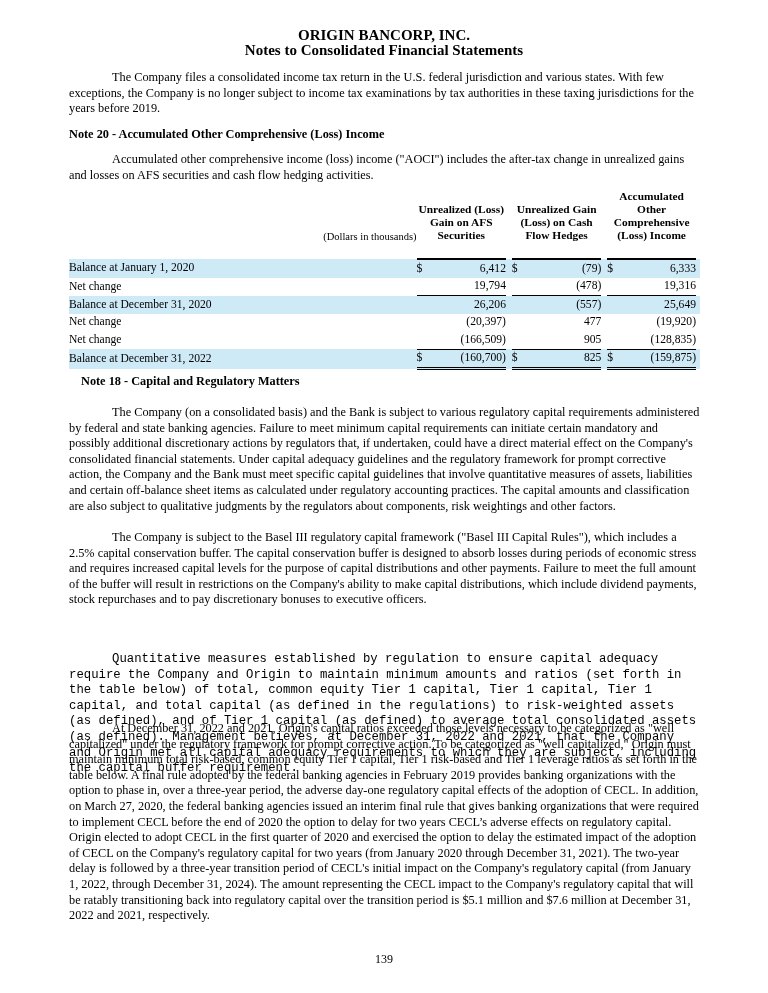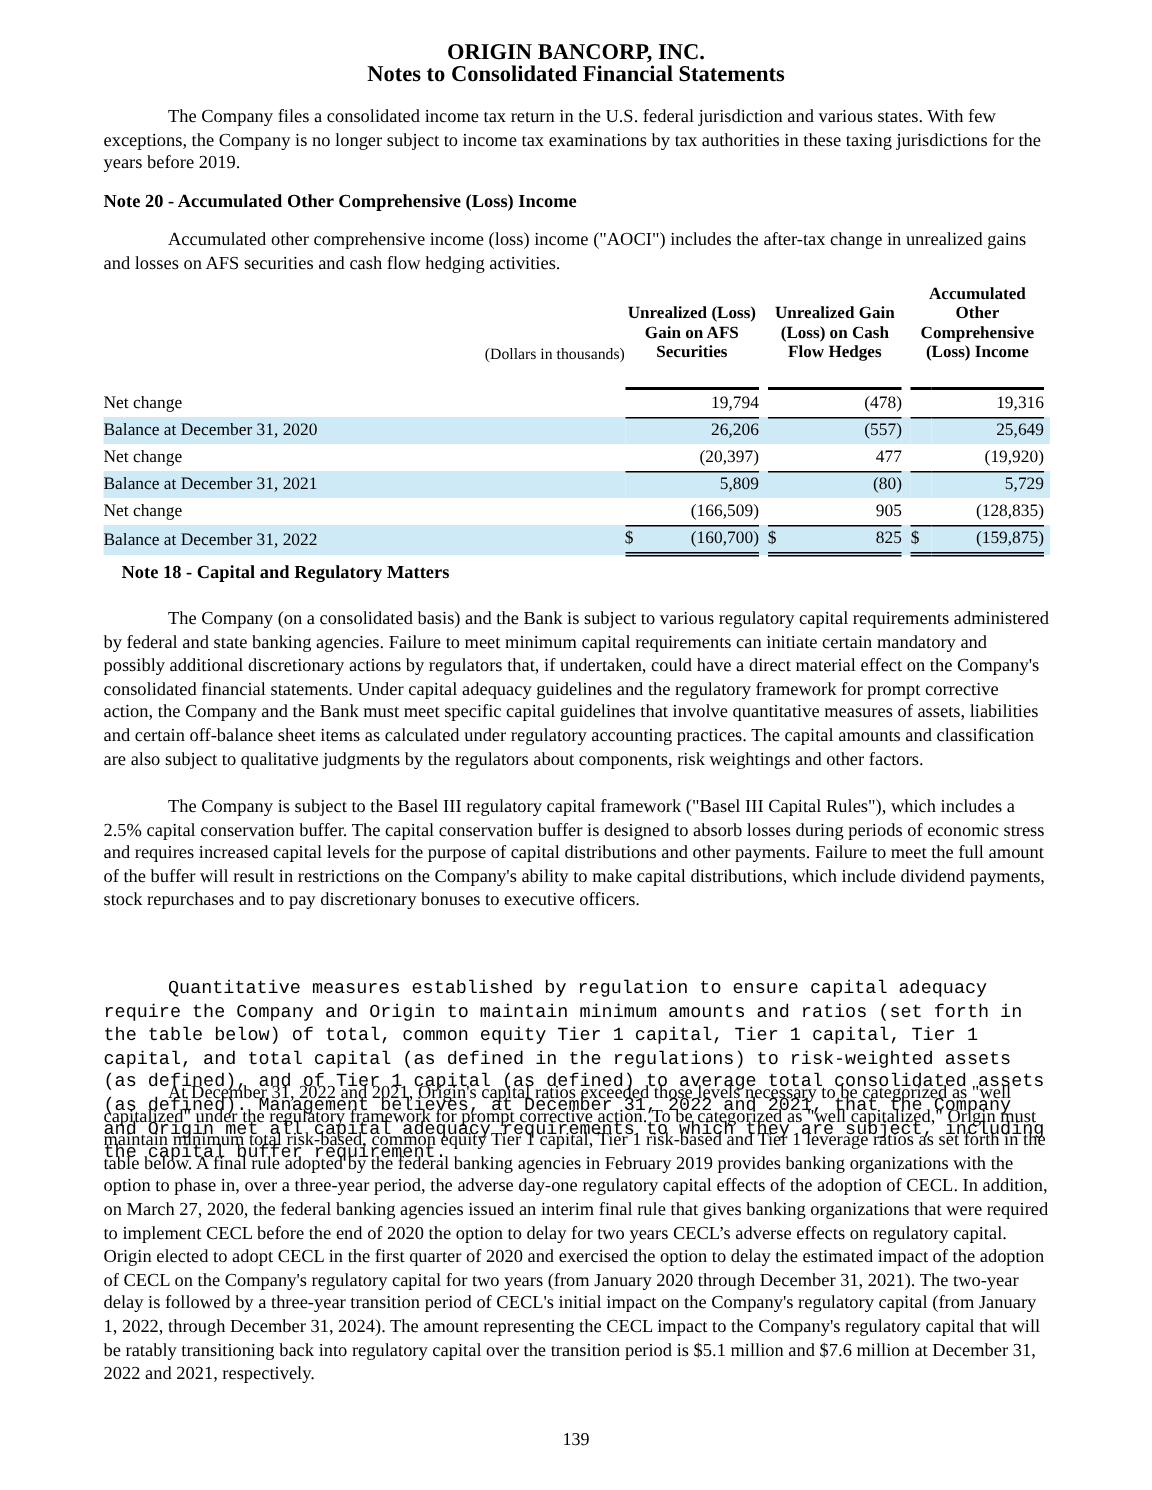--- a/index.html
+++ b/index.html
@@ -68,20 +68,32 @@
     <tbody>
         <tr>
       <th class="units">(Dollars in thousands)</th>
       <th colspan="2" class="hb" style="height:52px">Unrealized (Loss) Gain on AFS Securities</th>
       <th></th>
       <th colspan="2" class="hb">Unrealized Gain (Loss) on Cash Flow Hedges</th>
       <th></th>
       <th colspan="2" class="hb">Accumulated Other Comprehensive (Loss) Income</th>
       <th></th>
     </tr>
+    <tr class="shade">
+      <td class="lbl">Balance at January 1, 2020</td>
+      <td class="cur">$</td>
+      <td class="num">6,412</td>
+      <td></td>
+      <td class="cur">$</td>
+      <td class="num">(79)</td>
+      <td></td>
+      <td class="cur">$</td>
+      <td class="num">6,333</td>
+      <td></td>
+    </tr>
     <tr>
       <td class="lbl">Net change</td>
       <td></td>
       <td class="num">19,794</td>
       <td></td>
           <td></td>
       <td class="num">(478)</td>
       <td></td>
           <td></td>
       <td class="num">19,316</td>
@@ -102,32 +114,20 @@
     <tr>
       <td class="lbl">Net change</td>
       <td></td>
       <td class="num">(20,397)</td>
       <td></td>
           <td></td>
       <td class="num">477</td>
       <td></td>
           <td></td>
       <td class="num">(19,920)</td>
-      <td></td>
-    </tr>
-    <tr class="shade">
-      <td class="lbl">Balance at December 31, 2021</td>
-      <td class="tb"></td>
-      <td class="num tb">5,809</td>
-      <td></td>
-      <td class="tb"></td>
-      <td class="num tb">(80)</td>
-      <td></td>
-      <td class="tb"></td>
-      <td class="num tb">5,729</td>
       <td></td>
     </tr>
     <tr>
       <td class="lbl">Net change</td>
       <td></td>
       <td class="num">(166,509)</td>
       <td></td>
           <td></td>
       <td class="num">905</td>
       <td></td>

